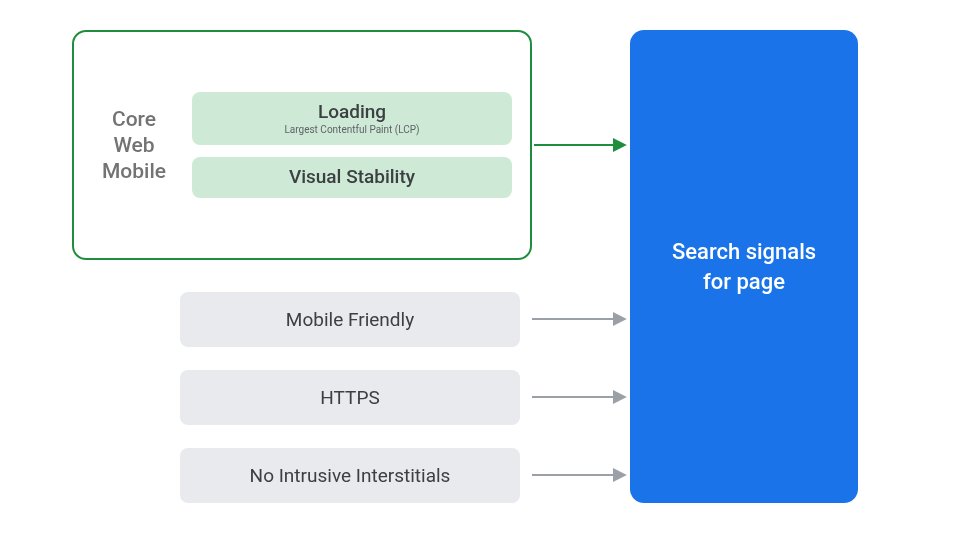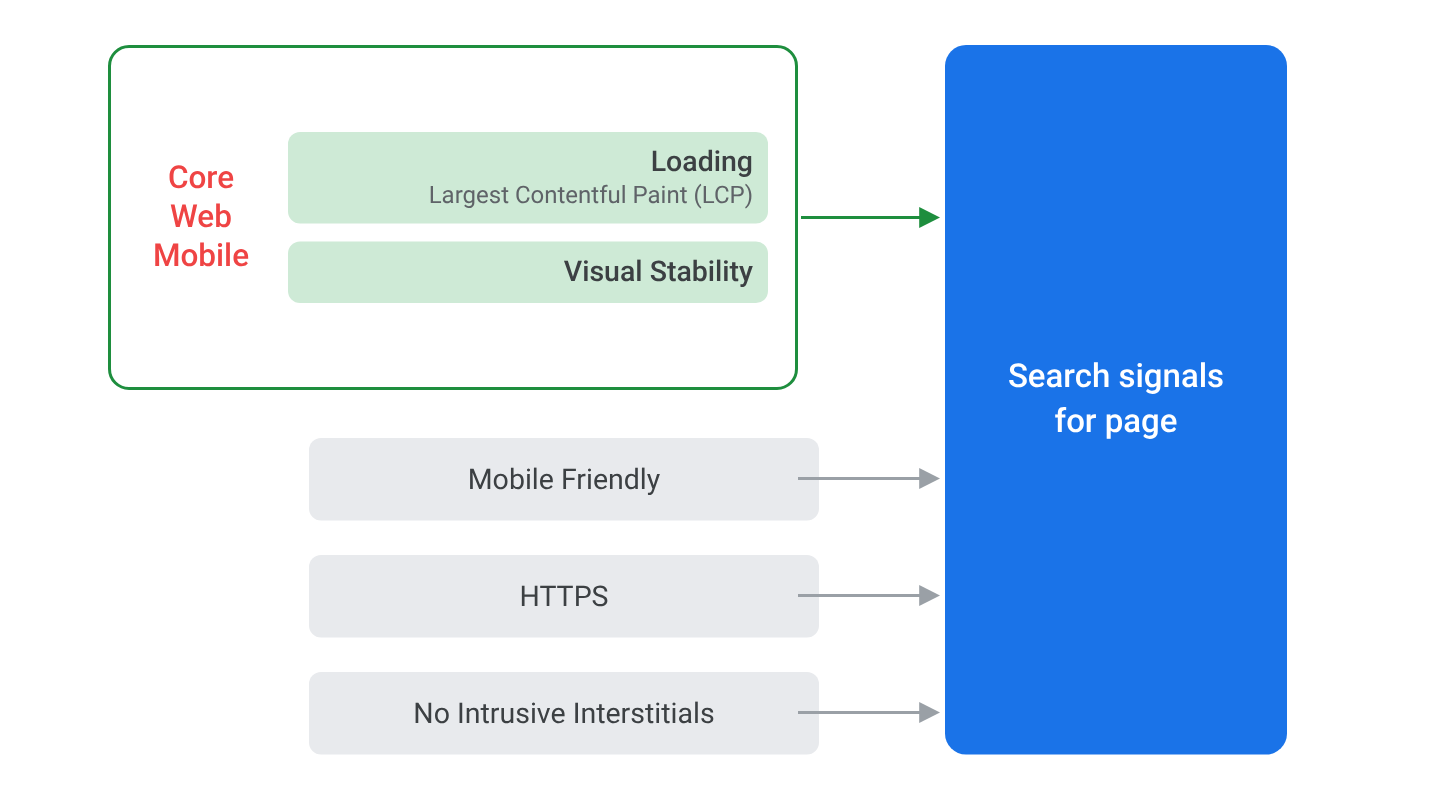--- a/index.html
+++ b/index.html
@@ -24,52 +24,52 @@
     height: 230px;
     border: 2px solid #1e8e3e;
     border-radius: 14px;
     display: flex;
     align-items: center;
     padding: 14px 18px 14px 12px;
   }
   .cwv-label {
     width: 96px;
     text-align: center;
-    color: #ef4444;
+    color: #737373;
     font-size: 21px;
     line-height: 1.25;
     font-weight: 500;
   }
   .cwv-items {
     flex: 1;
     display: flex;
     flex-direction: column;
     gap: 12px;
     margin-left: 10px;
   }
   .vital {
     background: #ceead6;
     border-radius: 8px;
-    text-align: right;
+    text-align: center;
     padding: 8px 10px 10px 10px;
   }
   .vital-title {
     color: #3c4043;
     font-size: 19px;
     font-weight: 500;
   }
   .vital-sub {
     color: #5f6368;
-    font-size: 16px;
+    font-size: 10px;
     margin-top: 1px;
   }
   
   .signal {
     position: absolute;
-    left: 206px;
+    left: 180px;
     width: 340px;
     height: 55px;
     background: #e8eaed;
     border-radius: 8px;
     display: flex;
     align-items: center;
     justify-content: center;
     color: #3c4043;
     font-size: 19px;
   }

